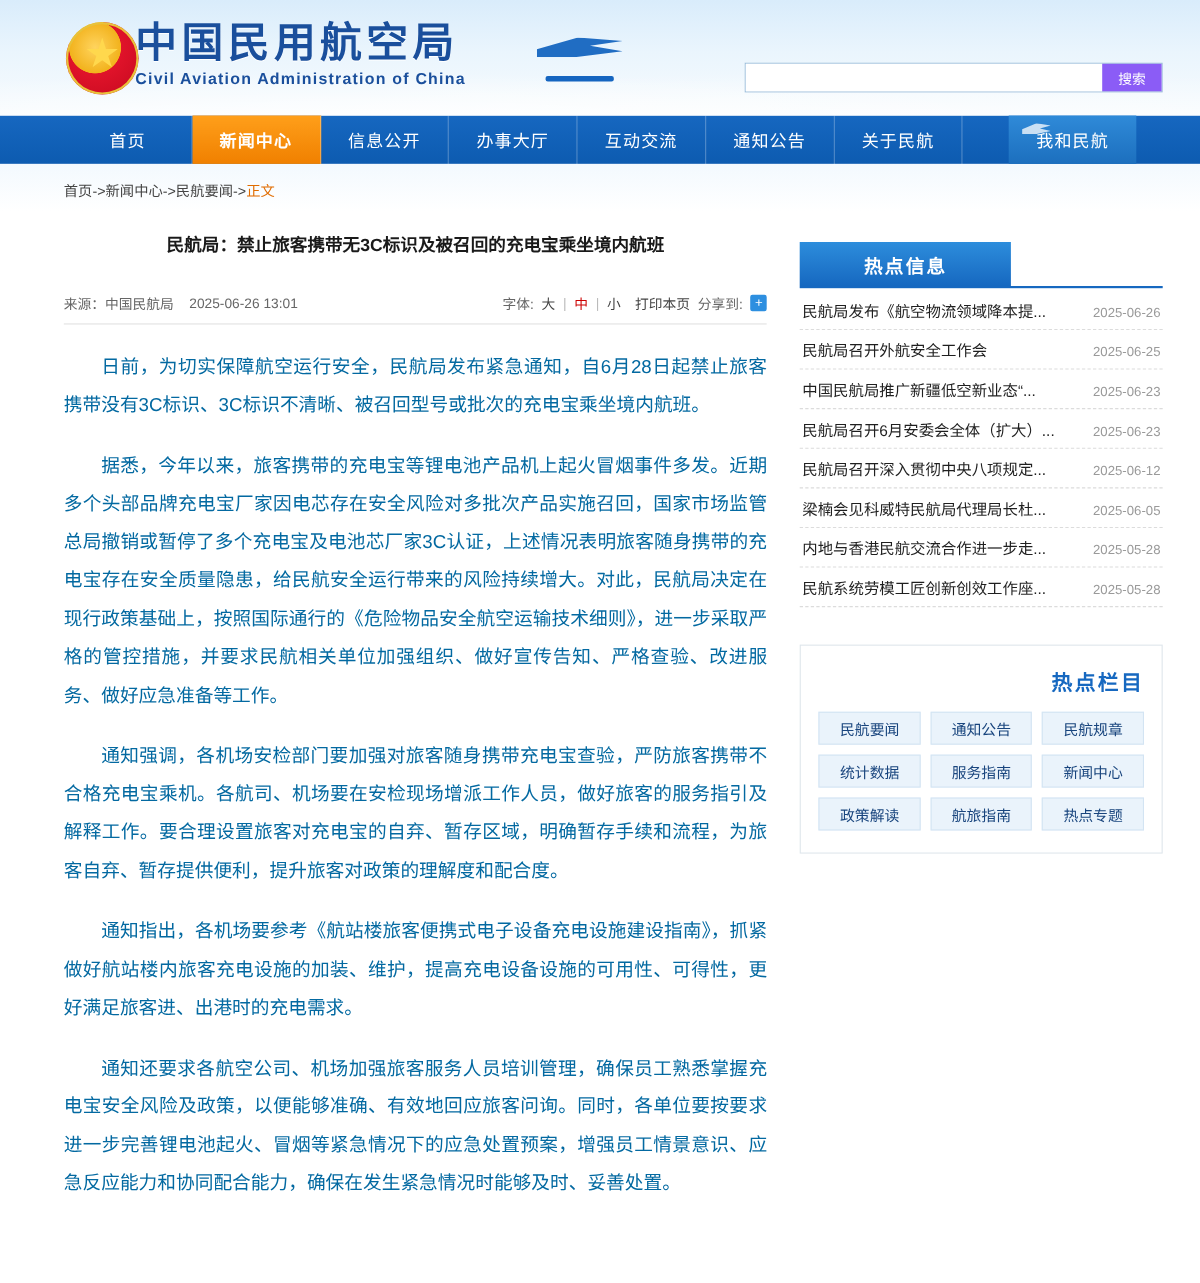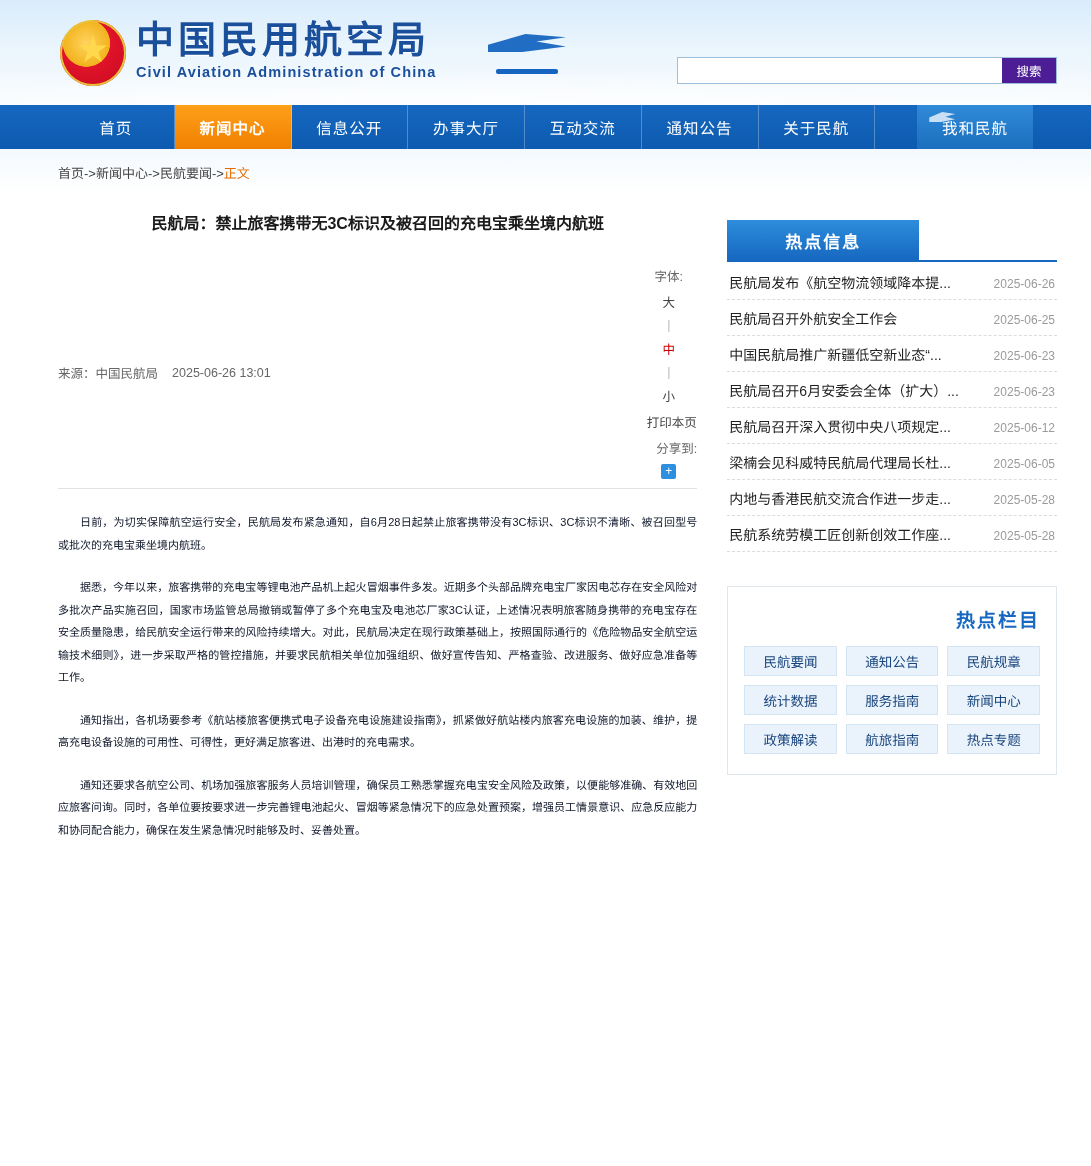--- a/index.html
+++ b/index.html
@@ -38,21 +38,21 @@
   .emblem .star {
     position: absolute;
     left: 50%; top: 46%;
     transform: translate(-50%,-50%);
     color: #ffd84d;
     font-size: 30px;
     line-height: 1;
   }
   .brand {
     position: absolute;
-    left: 136px; top: 20px;
+    left: 123px; top: 20px;
   }
   .brand .cn {
     font-size: 38px;
     font-weight: bold;
     letter-spacing: 4px;
     color: #1a4f9c;
     line-height: 1.1;
     text-shadow: 0 1px 0 #fff;
   }
   .brand .en {
@@ -95,21 +95,21 @@
     flex: 1;
     border: 0;
     outline: 0;
     padding: 0 8px;
     font-size: 13px;
     font-family: "Liberation Sans", sans-serif;
   }
   .search-btn {
     width: 54px;
     border: 0;
-    background: #4c1d95;
+    background: #8b5cf6;
     color: #fff;
     font-size: 12.5px;
     cursor: pointer;
     font-family: "Liberation Sans", sans-serif;
   }
 
   
   .nav {
     height: 44px;
     background: linear-gradient(180deg, #1667c0 0%, #0d5bb0 100%);
@@ -185,46 +185,45 @@
     font-size: 12.5px;
     color: #666;
   }
   .meta .src { margin-right: 14px; }
   .meta .time {}
   .meta .tools {
     margin-left: auto;
     display: flex;
     align-items: center;
     gap: 7px;
-    flex-direction: column;
   }
   .meta .tools .lbl { color: #666; }
   .meta .tools .sz { color: #444; cursor: pointer; }
   .meta .tools .sz.on { color: #c00; }
   .meta .tools .sep { color: #bbb; }
   .meta .tools .print { color: #444; cursor: pointer; margin-left: 6px; }
-  .meta .tools .share { margin-left: 16px; color: #666; }
+  .meta .tools .share { color: #666; }
   .meta .tools .plus {
     display: inline-block;
     width: 15px; height: 15px;
     background: #2d8fe0;
     color: #fff;
     font-size: 12px;
     line-height: 15px;
     text-align: center;
     border-radius: 2px;
     cursor: pointer;
   }
 
   .body-text { margin-top: 22px; }
   .body-text p {
     margin: 16px 0 20px;
-    font-size: 11px;
+    font-size: 17px;
     line-height: 2.05;
-    color: #0f172a;
+    color: #0369a1;
     text-indent: 2em;
     text-align: justify;
   }
 
   
   .panel { margin-top: 28px; }
   .panel-head {
     width: 192px;
     height: 40px;
     background: linear-gradient(180deg,#2d8ddc 0%, #1668c0 100%);
@@ -350,20 +349,21 @@
         <span class="sz">小</span>
         <span class="print">打印本页</span>
         <span class="share">分享到:</span>
         <span class="plus">+</span>
       </span>
     </div>
 
     <div class="body-text">
       <p>日前，为切实保障航空运行安全，民航局发布紧急通知，自6月28日起禁止旅客携带没有3C标识、3C标识不清晰、被召回型号或批次的充电宝乘坐境内航班。</p>
       <p>据悉，今年以来，旅客携带的充电宝等锂电池产品机上起火冒烟事件多发。近期多个头部品牌充电宝厂家因电芯存在安全风险对多批次产品实施召回，国家市场监管总局撤销或暂停了多个充电宝及电池芯厂家3C认证，上述情况表明旅客随身携带的充电宝存在安全质量隐患，给民航安全运行带来的风险持续增大。对此，民航局决定在现行政策基础上，按照国际通行的《危险物品安全航空运输技术细则》，进一步采取严格的管控措施，并要求民航相关单位加强组织、做好宣传告知、严格查验、改进服务、做好应急准备等工作。</p>
+      <p>通知强调，各机场安检部门要加强对旅客随身携带充电宝查验，严防旅客携带不合格充电宝乘机。各航司、机场要在安检现场增派工作人员，做好旅客的服务指引及解释工作。要合理设置旅客对充电宝的自弃、暂存区域，明确暂存手续和流程，为旅客自弃、暂存提供便利，提升旅客对政策的理解度和配合度。</p>
       <p>通知指出，各机场要参考《航站楼旅客便携式电子设备充电设施建设指南》，抓紧做好航站楼内旅客充电设施的加装、维护，提高充电设备设施的可用性、可得性，更好满足旅客进、出港时的充电需求。</p>
       <p>通知还要求各航空公司、机场加强旅客服务人员培训管理，确保员工熟悉掌握充电宝安全风险及政策，以便能够准确、有效地回应旅客问询。同时，各单位要按要求进一步完善锂电池起火、冒烟等紧急情况下的应急处置预案，增强员工情景意识、应急反应能力和协同配合能力，确保在发生紧急情况时能够及时、妥善处置。</p>
     </div>
   </div>
 
   <div class="side">
 
     <div class="panel">
       <div class="panel-head">热点信息</div>
       <div class="hot-list">

